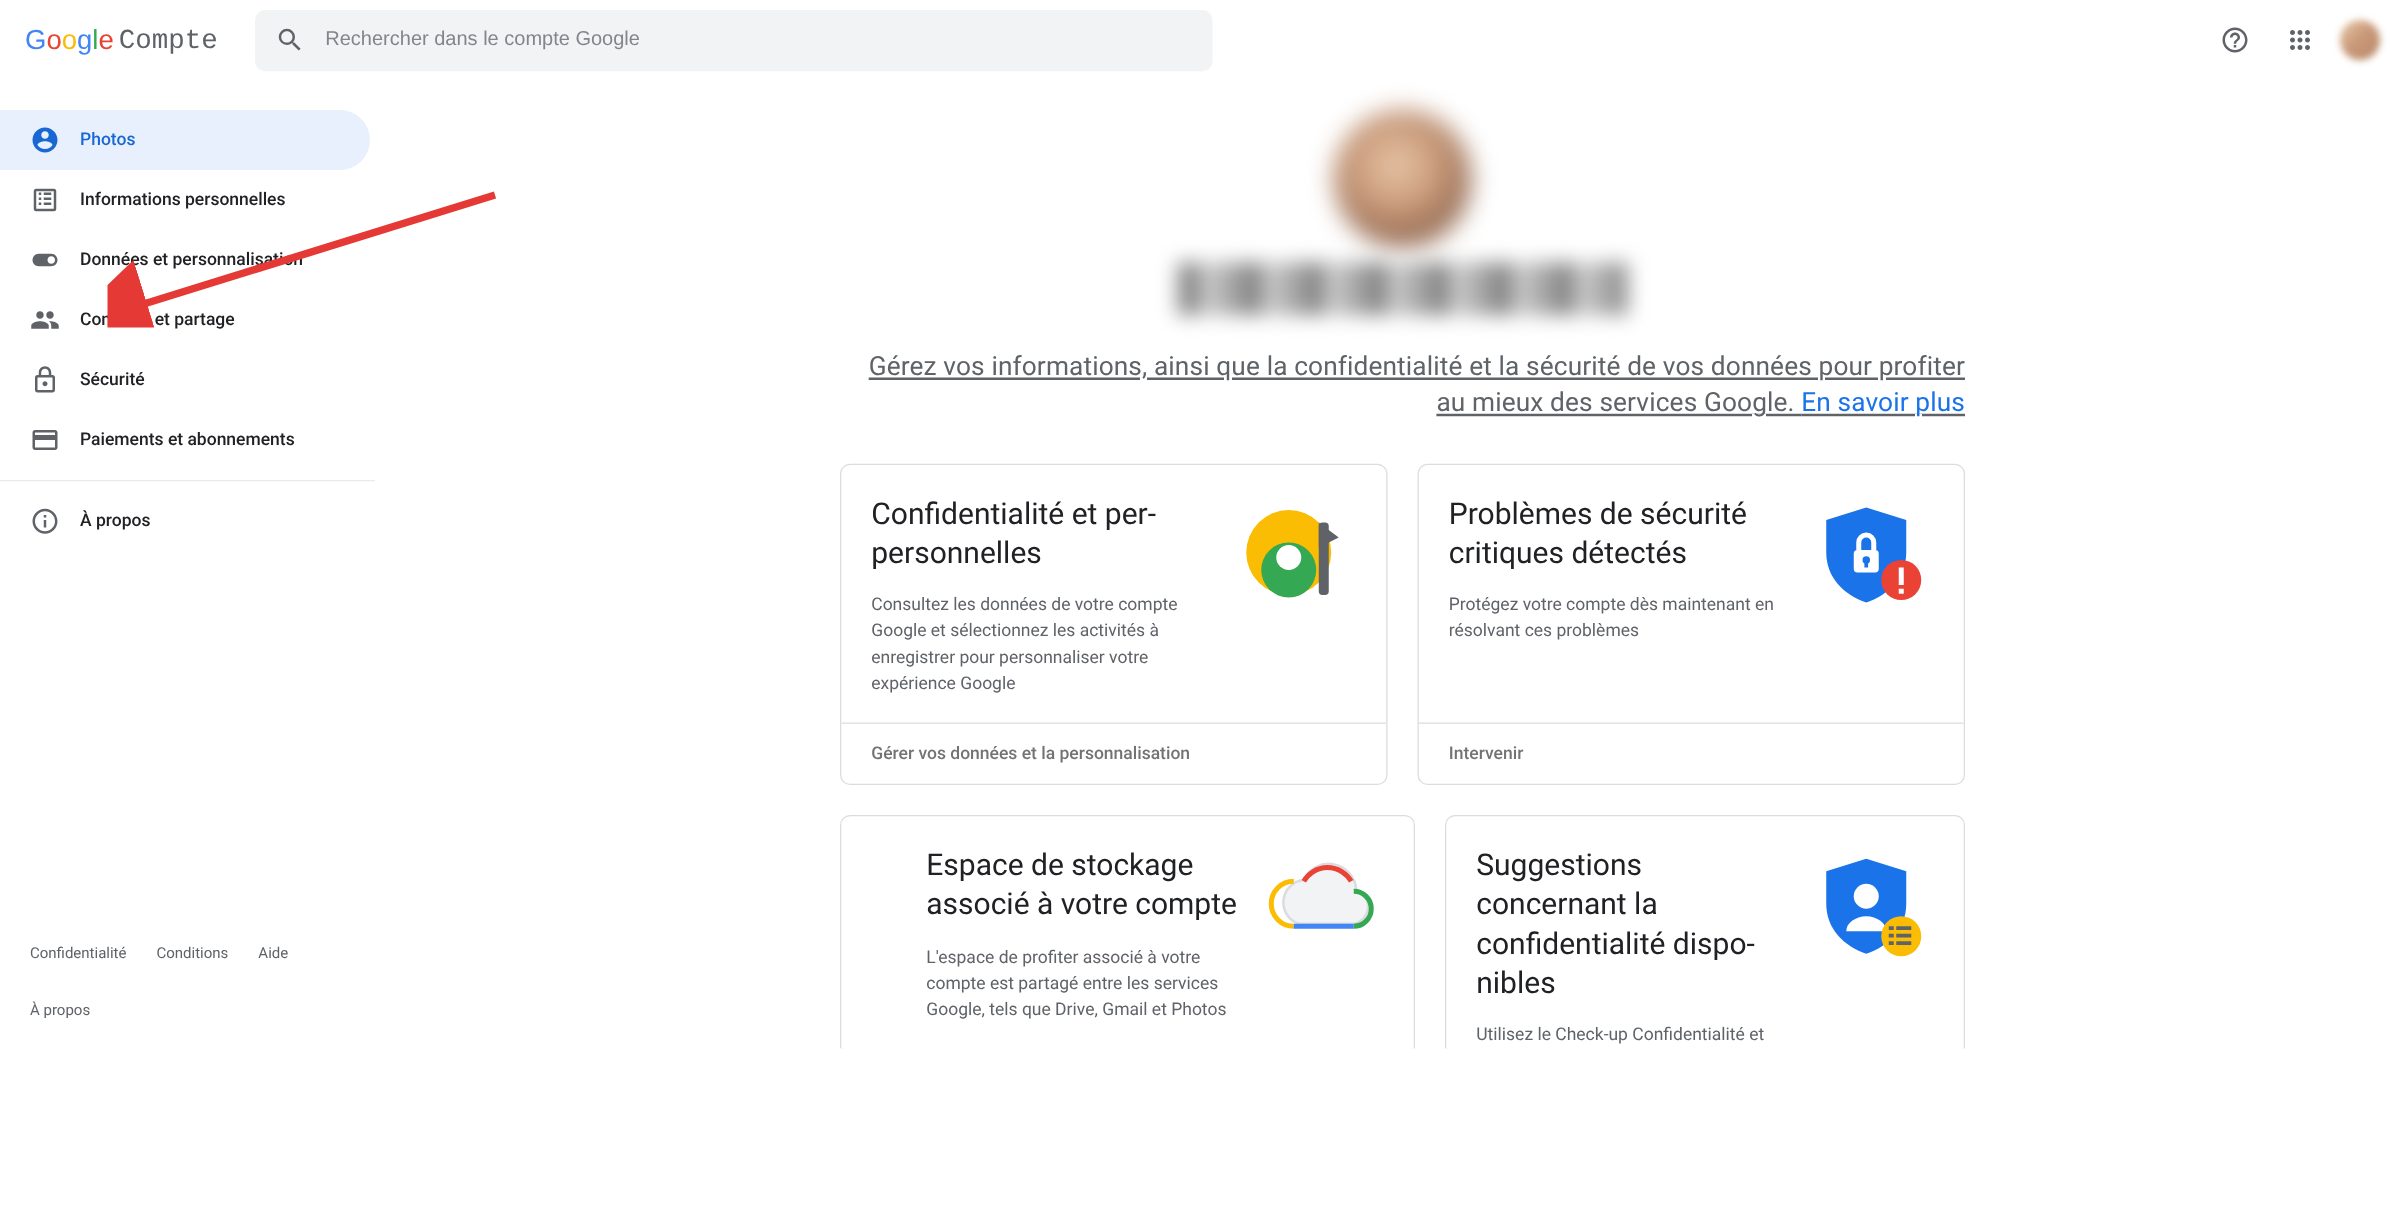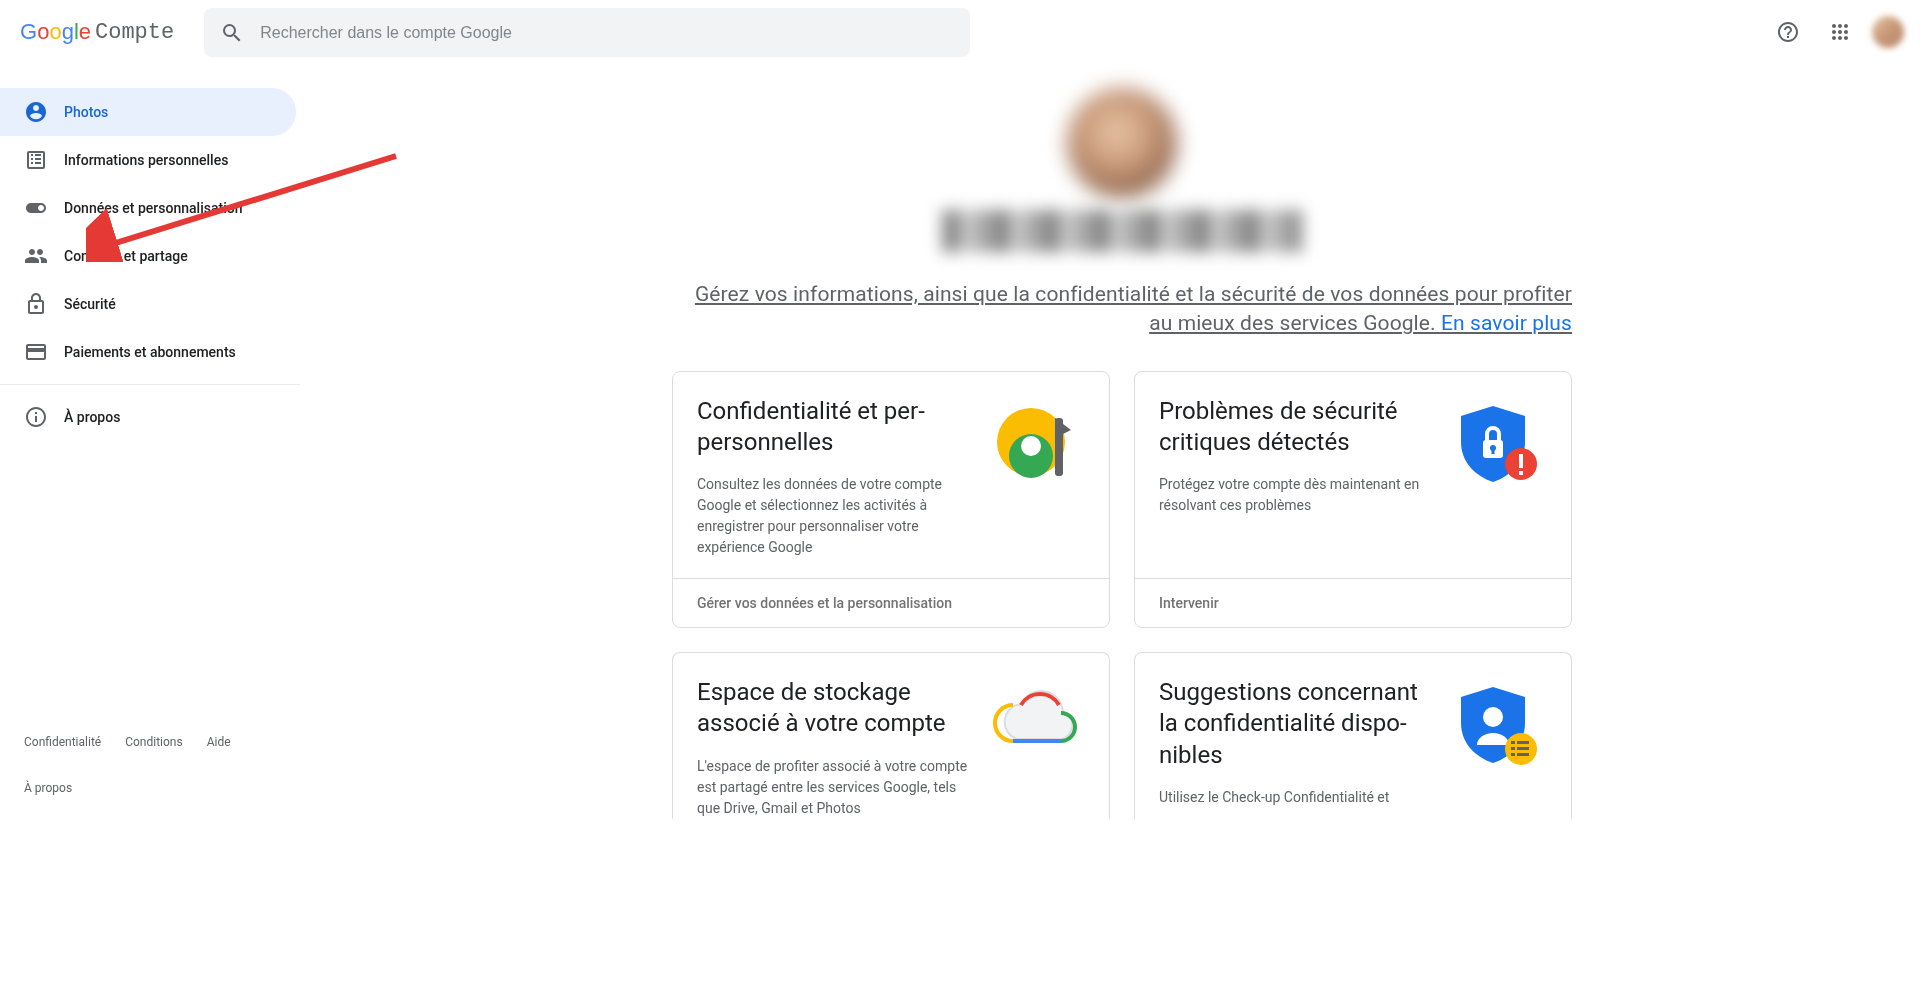--- a/index.html
+++ b/index.html
@@ -1,19 +1,20 @@
 <!DOCTYPE html>
 <html><head>
 <meta charset="utf-8">
 <style>
   * { box-sizing: border-box; margin: 0; padding: 0; }
   body { font-family: 'Google Sans', Roboto, Arial, sans-serif; color: #202124; background: #fff; }
   
   .header {
     display: flex;
+    align-items: center;
     padding: 8px 16px;
     height: 64px;
   }
   .logo-area { display: flex; align-items: center; margin-right: 30px; margin-left: 4px; }
   .logo-text { font-size: 22px; font-weight: 400; color: #5f6368; margin-left: 4px; font-family: Liberation Mono, monospace; }
   .google-logo { font-family: 'Product Sans', Arial, sans-serif; font-size: 22px; font-weight: 500; }
   .g-b { color: #4285F4; } .g-r { color: #EA4335; } .g-y { color: #FBBC05; } .g-g { color: #34A853; }
   
   .search-bar {
     display: flex; align-items: center;
@@ -247,21 +248,21 @@
                 <rect x="70" y="56" width="4" height="14" fill="#fff"></rect>
                 <rect x="70" y="73" width="4" height="4" fill="#fff"></rect>
               </svg>
           </div>
         </div>
         <div class="card-action">Intervenir</div>
       </div>
     </div>
 
     <div class="cards-row" style="margin-top:24px;">
-      <div class="card" style="border-bottom:none; border-radius:8px 8px 0 0;">
+      <div class="card" style="border-bottom:none; border-radius:8px 8px 0 0;padding-left:44px;">
         <div class="card-body" style="padding-bottom:0;">
           <div class="card-text">
             <h2 class="card-title">Espace de stockage asso­cié à votre compte</h2>
             <p class="card-desc">L'espace de profiter associé à votre compte est partagé entre les services Google, tels que Drive, Gmail et Photos</p>
           </div>
           <div class="card-illus">
             <svg width="96" height="96" viewBox="0 0 96 96">
                 <path d="M30 60 a18 18 0 0 1 4-35 a22 22 0 0 1 42 8 a14 14 0 0 1 -2 27 z" fill="#f1f3f4" stroke="#dadce0" stroke-width="2"></path>
                 <path d="M26 62 a18 18 0 0 1 0-36" stroke="#fbbc04" stroke-width="4" fill="none"></path>
                 <path d="M34 26 a22 22 0 0 1 38 0" stroke="#ea4335" stroke-width="4" fill="none"></path>

